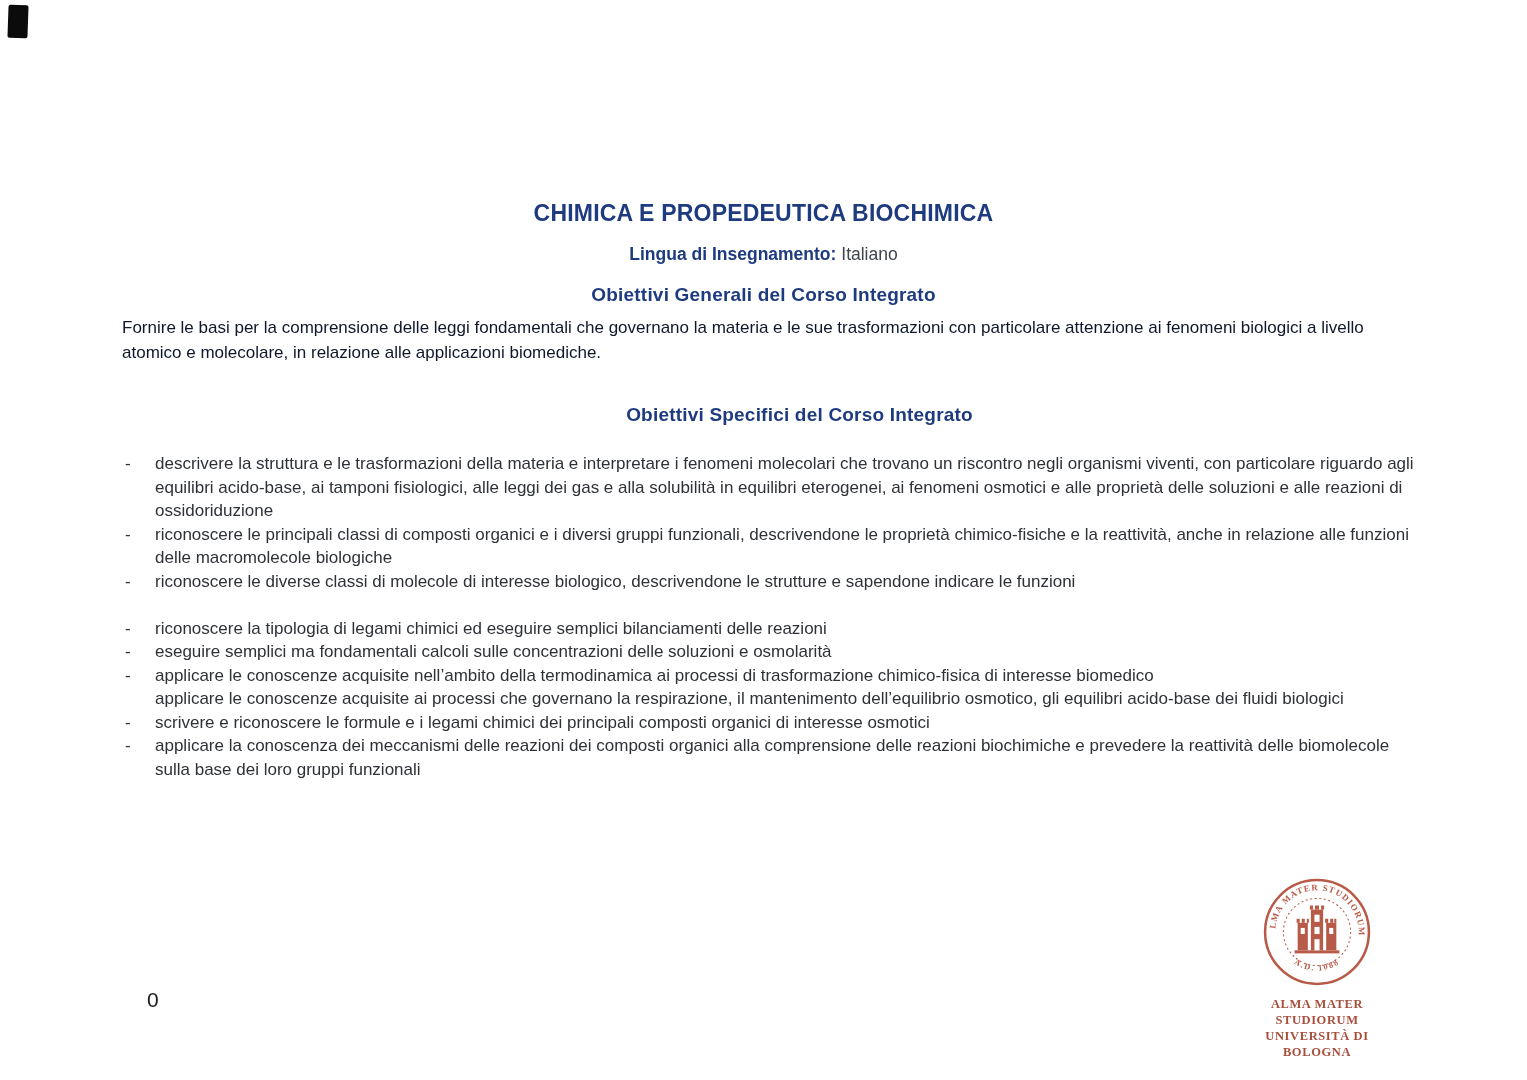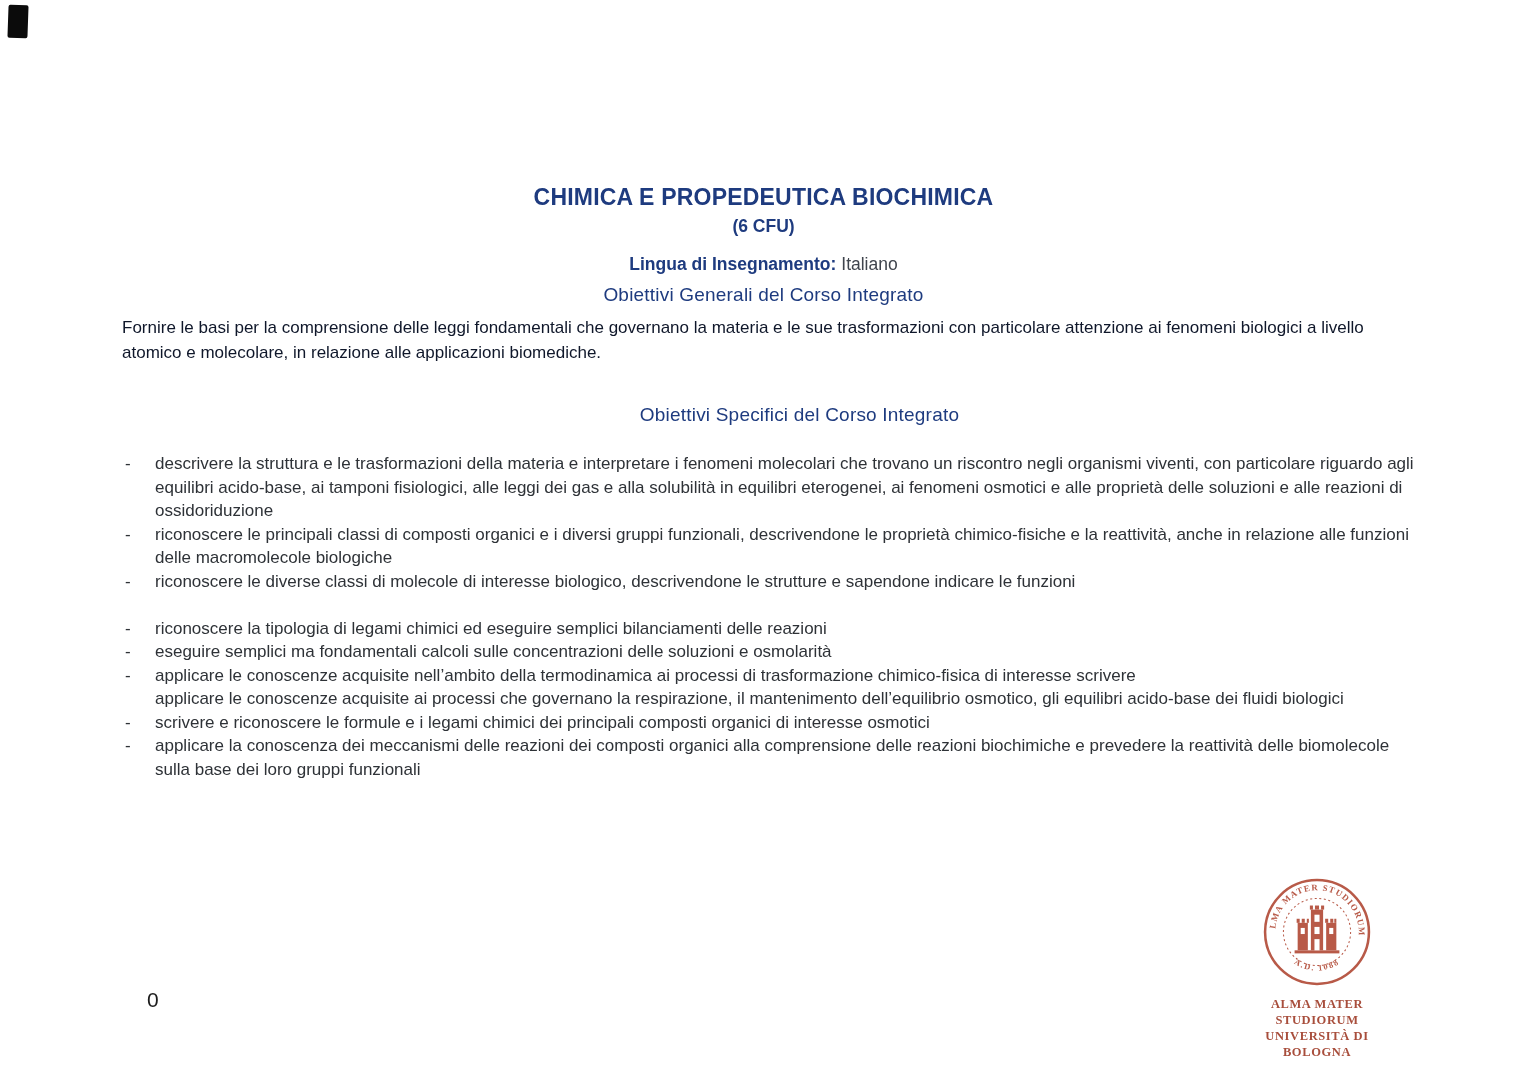--- a/index.html
+++ b/index.html
@@ -13,32 +13,32 @@
   }
   .corner-artifact{
     position:absolute;left:8px;top:5px;width:20px;height:33px;
     background:#0b0b0b;border-radius:2px;transform:rotate(2deg);
   }
   .header{
     position:absolute;left:0;top:184px;width:100%;
     text-align:center;
   }
   .title{
-    font-size:23px;font-weight:bold;color:#1e3b7f;letter-spacing:0.2px;
+    font-size:23px;font-weight:bold;color:#1e3b7f;letter-spacing:0.2px;margin-top:16px;
   }
   .cfu{
     margin-top:5px;font-size:17.5px;font-weight:bold;color:#1e3b7f;
   }
   .lingua{
     margin-top:17px;font-size:17.5px;color:#3f444d;
   }
   .lingua .label{font-weight:bold;color:#1e3b7f;}
   .section-heading{
     position:absolute;left:0;width:100%;text-align:center;
-    font-size:19px;font-weight:normal;color:#1e3b7f;letter-spacing:0.2px;
+    font-size:19px;font-weight:bold;color:#1e3b7f;letter-spacing:0.2px;
   }
   .heading-general{top:284px;}
   .heading-specific{top:404px;padding-left:36px;}
   .general-body{
     position:absolute;left:122px;top:316px;width:1287px;
     font-size:17px;line-height:24.5px;color:#0f172a;
   }
   .objectives-list{
     position:absolute;left:122px;top:452px;width:1297px;
     font-size:17px;line-height:23.5px;color:#2e3237;
@@ -65,21 +65,20 @@
 </style>
 </head>
 <body>
 
 <div class="page">
 
   <div class="corner-artifact"></div>
 
   <div class="header">
     <div class="title">CHIMICA E PROPEDEUTICA BIOCHIMICA</div>
-    <div class="cfu">(6 CFU)</div>
     <div class="lingua">
       <span class="label">Lingua di Insegnamento:</span>
       <span>Italiano</span>
     </div>
   </div>
 
   <div class="section-heading heading-general">Obiettivi Generali del Corso Integrato</div>
 
   <div class="general-body">Fornire le basi per la comprensione delle leggi fondamentali che governano la materia e le sue trasformazioni con particolare attenzione ai fenomeni biologici a livello atomico e molecolare, in relazione alle applicazioni biomediche.</div>
 
@@ -101,21 +100,21 @@
     <div class="li gap">
       <span class="marker">-</span>
       <span class="text">riconoscere la tipologia di legami chimici ed eseguire semplici bilanciamenti delle reazioni</span>
     </div>
     <div class="li">
       <span class="marker">-</span>
       <span class="text">eseguire semplici ma fondamentali calcoli sulle concentrazioni delle soluzioni e osmolarità</span>
     </div>
     <div class="li">
       <span class="marker">-</span>
-      <span class="text">applicare le conoscenze acquisite nell’ambito della termodinamica ai processi di trasformazione chimico-fisica di interesse scrivere</span>
+      <span class="text">applicare le conoscenze acquisite nell’ambito della termodinamica ai processi di trasformazione chimico-fisica di interesse biomedico</span>
     </div>
     <div class="li">
       <span class="marker"></span>
       <span class="text">applicare le conoscenze acquisite ai processi che governano la respirazione, il mantenimento dell’equilibrio osmotico, gli equilibri acido-base dei fluidi biologici</span>
     </div>
     <div class="li">
       <span class="marker">-</span>
       <span class="text">scrivere e riconoscere le formule e i legami chimici dei principali composti organici di interesse osmotici</span>
     </div>
     <div class="li">

